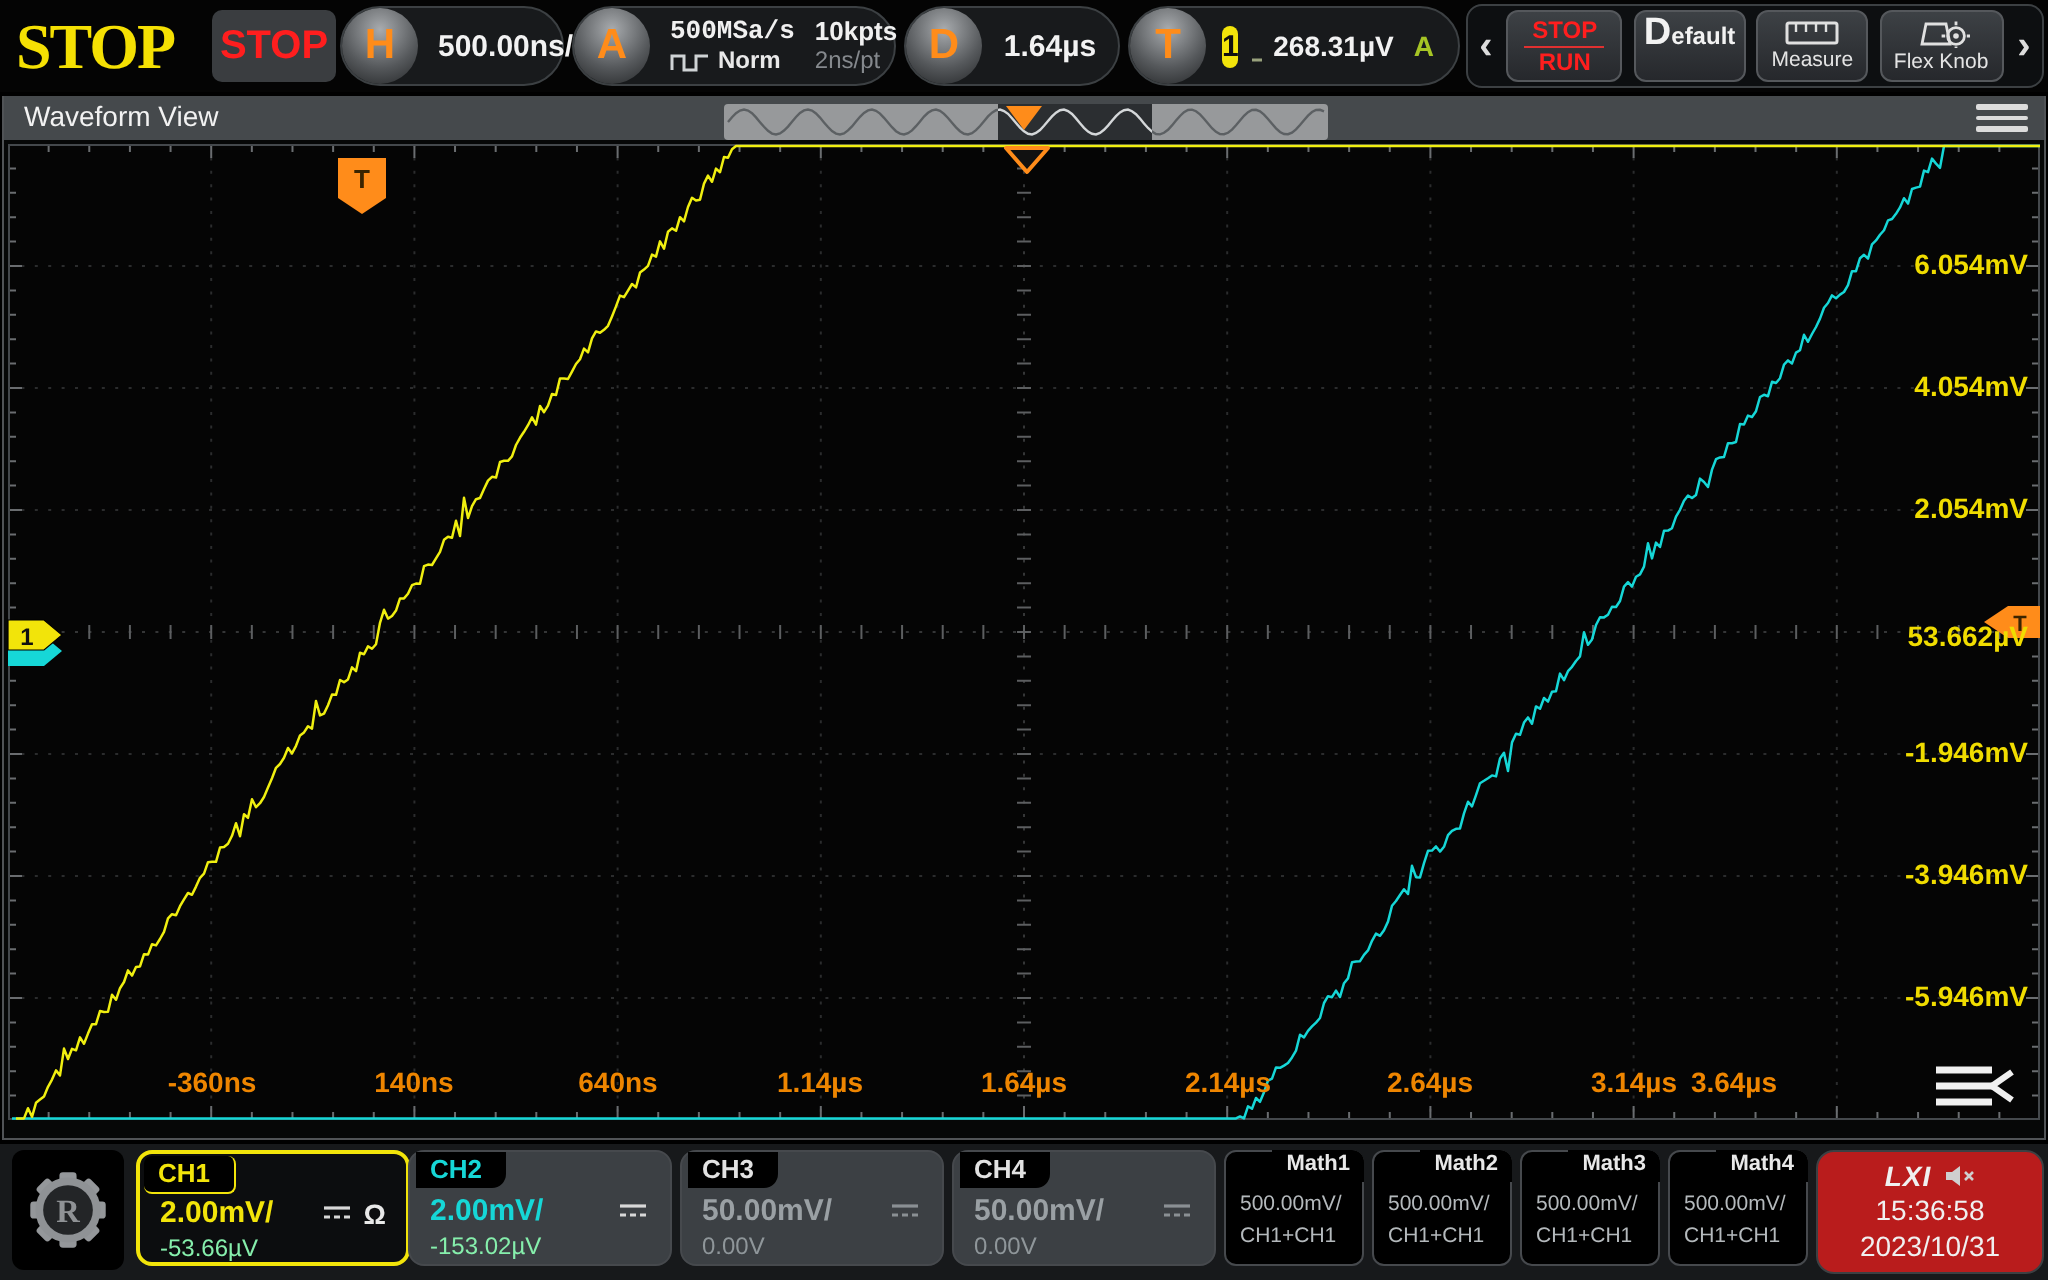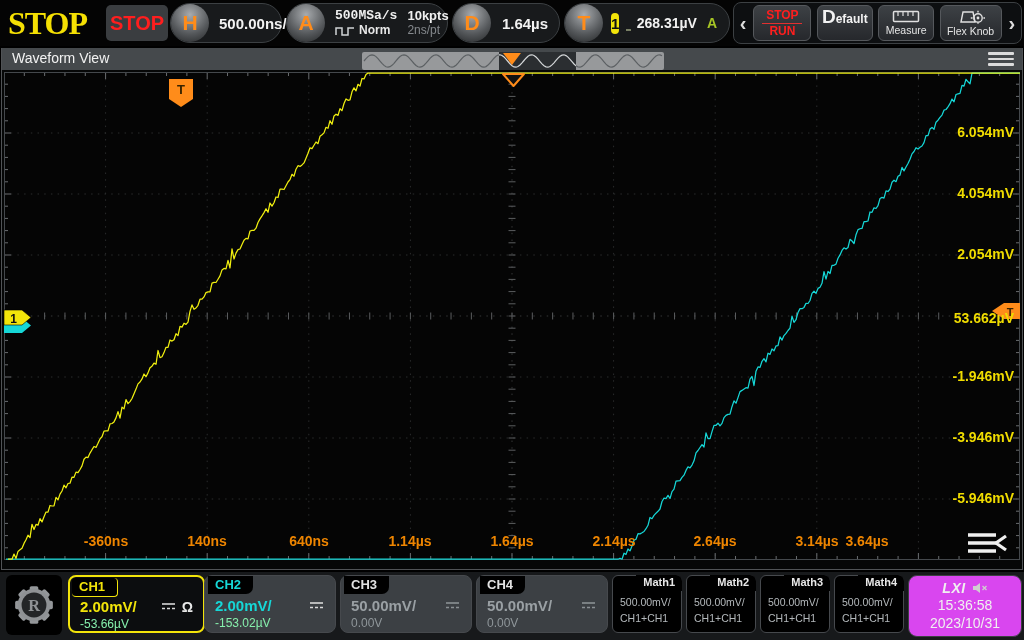--- a/index.html
+++ b/index.html
@@ -80,21 +80,21 @@
   .chimp{color:#e8e8e8;font-size:14px;font-weight:bold;}
   .chofs{position:absolute;left:10px;top:40px;font-size:12px;}
   .c-yel{color:#f2e40a;} .c-cyn{color:#16d7d7;} .c-gry{color:#9aa0a4;} .c-wht{color:#e2e2e2;}
   .ofs-lit{color:#86efac;} .ofs-dim{color:#8f969a;}
   .mathbox{position:absolute;top:3px;width:70px;height:58px;background:#000000;
         border:1px solid #46494d;border-radius:6px;box-sizing:border-box;cursor:pointer;}
   .mathtab{position:absolute;right:-1px;top:-1px;padding:0 7px 1px 7px;background:#000;
         color:#e8e8e8;font-size:11px;font-weight:bold;line-height:15px;border-radius:0 6px 0 7px;}
   .mathline1{position:absolute;left:7px;top:20px;font-size:10.5px;color:#b4b9bc;}
   .mathline2{position:absolute;left:7px;top:36px;font-size:10.5px;color:#b4b9bc;}
-  .clockbox{position:absolute;left:908px;top:3px;width:112px;height:60px;background:#d946ef;
+  .clockbox{position:absolute;left:908px;top:3px;width:112px;height:60px;background:#b91c1c;
         border:1px solid #3c4043;border-radius:9px;cursor:pointer;
         display:flex;flex-direction:column;align-items:center;justify-content:center;gap:1px;}
   .lxi-row{display:flex;align-items:center;gap:6px;}
   .lxi{color:#f0f0f0;font-weight:bold;font-style:italic;font-size:14px;letter-spacing:0.5px;}
   .clk{color:#f0f0f0;font-size:14px;line-height:17px;}
 </style>
 </head>
 <body>
 
 <div class="topbar">

